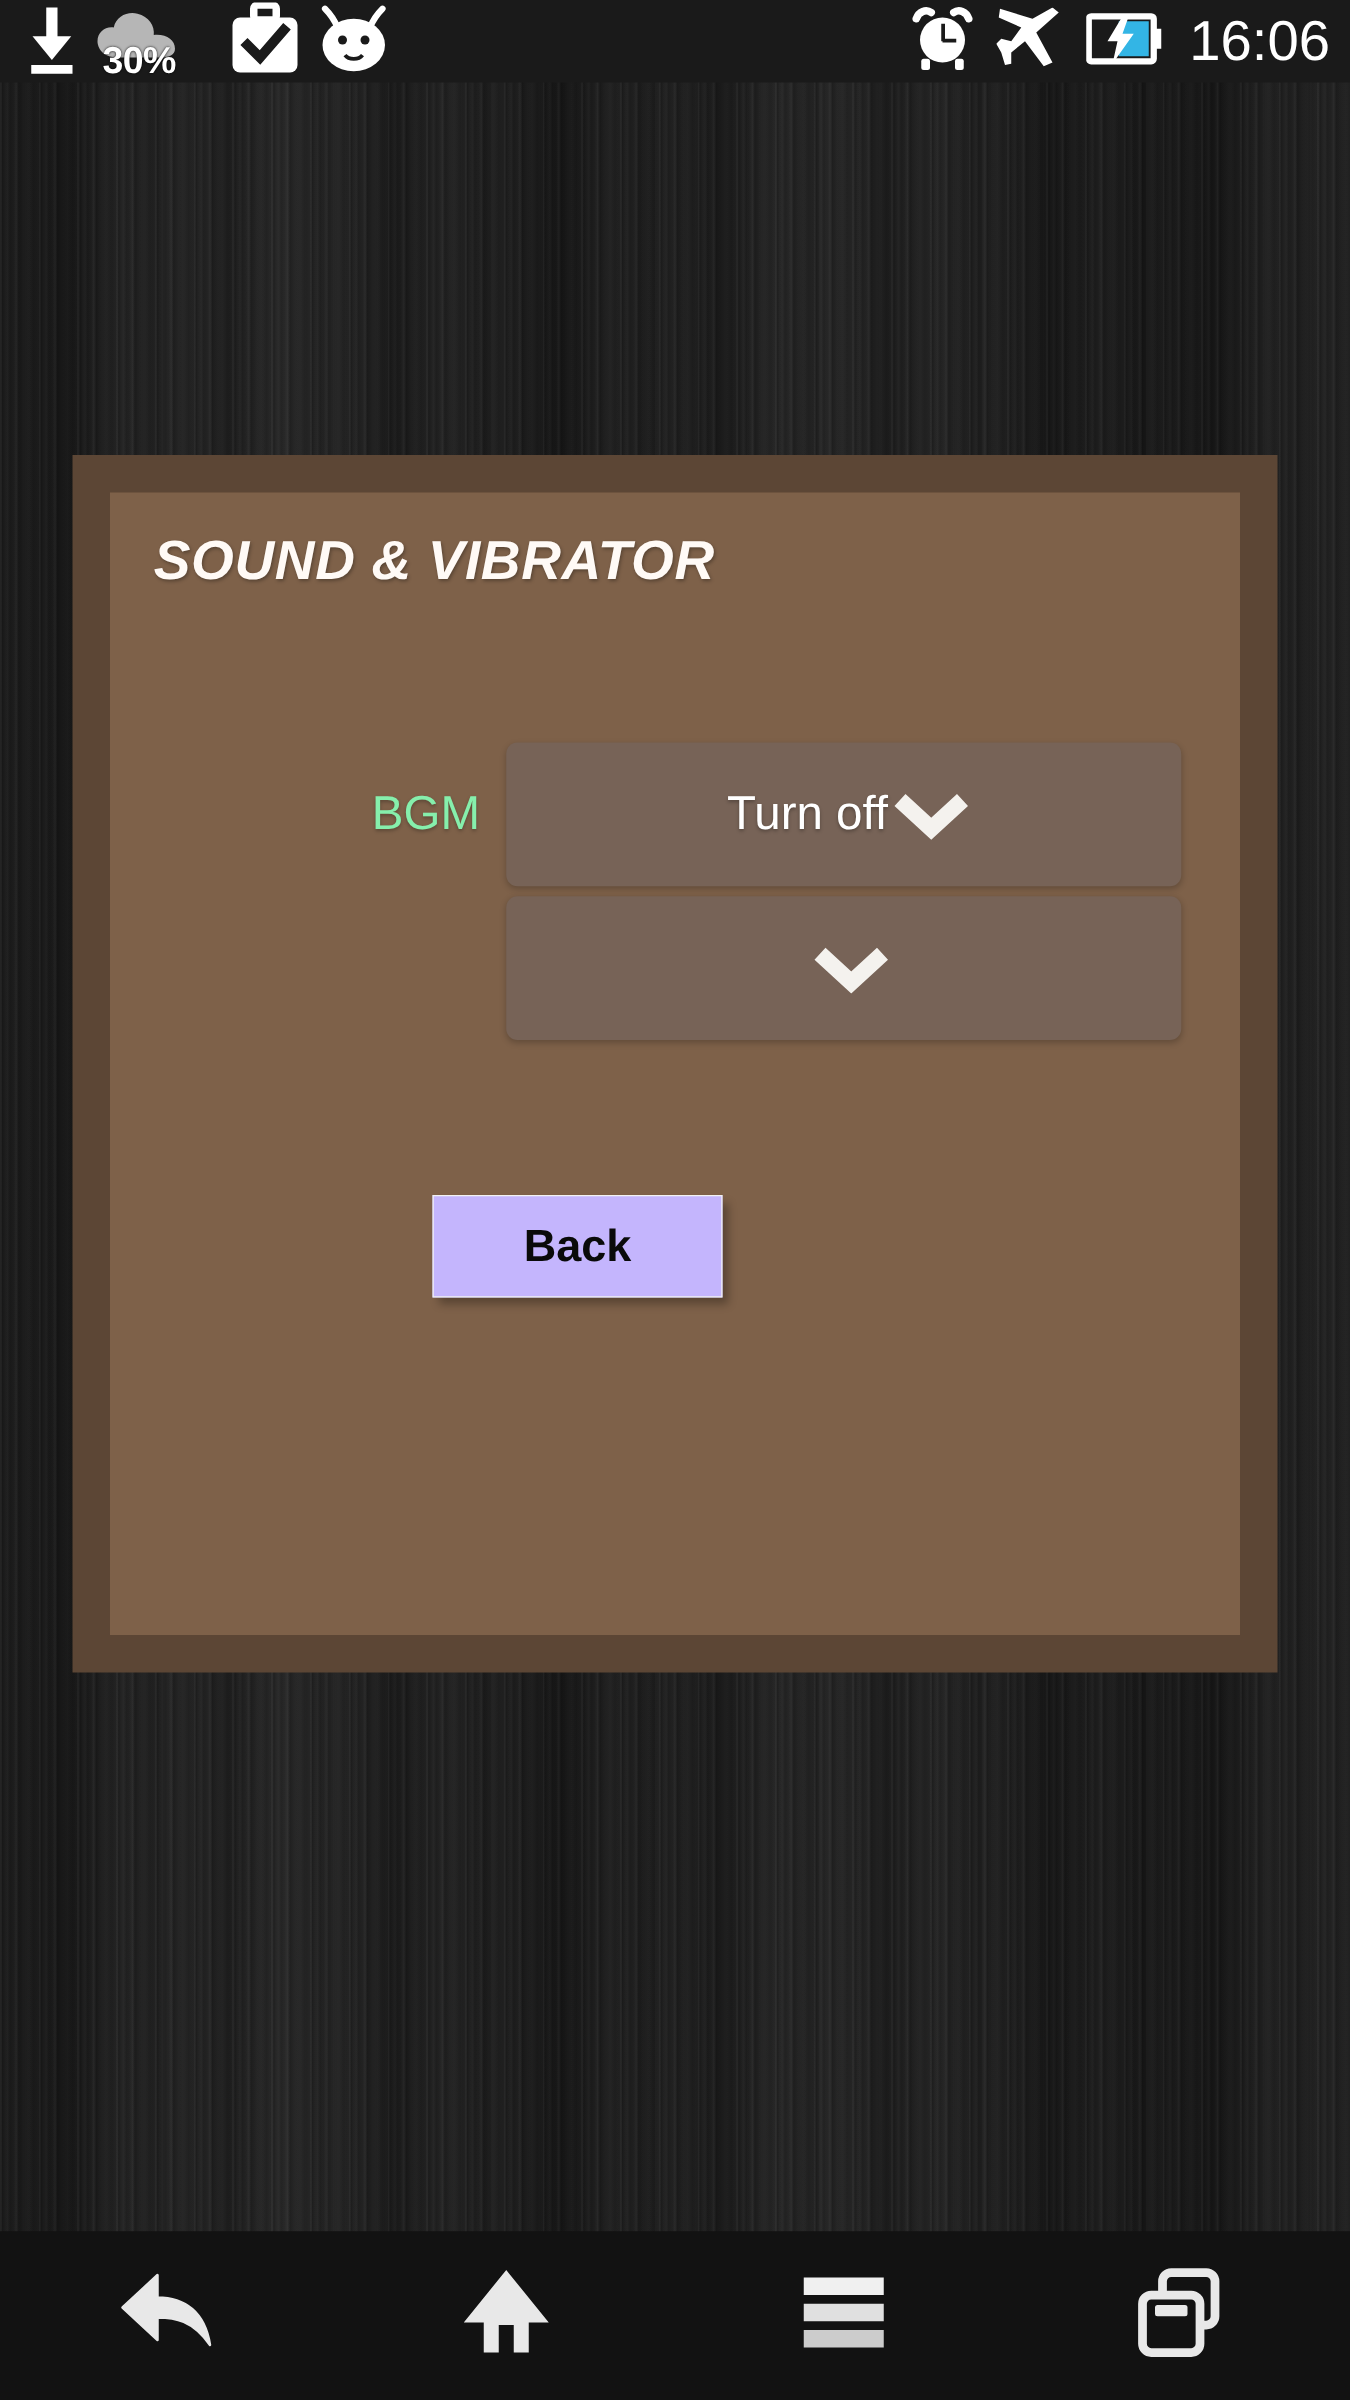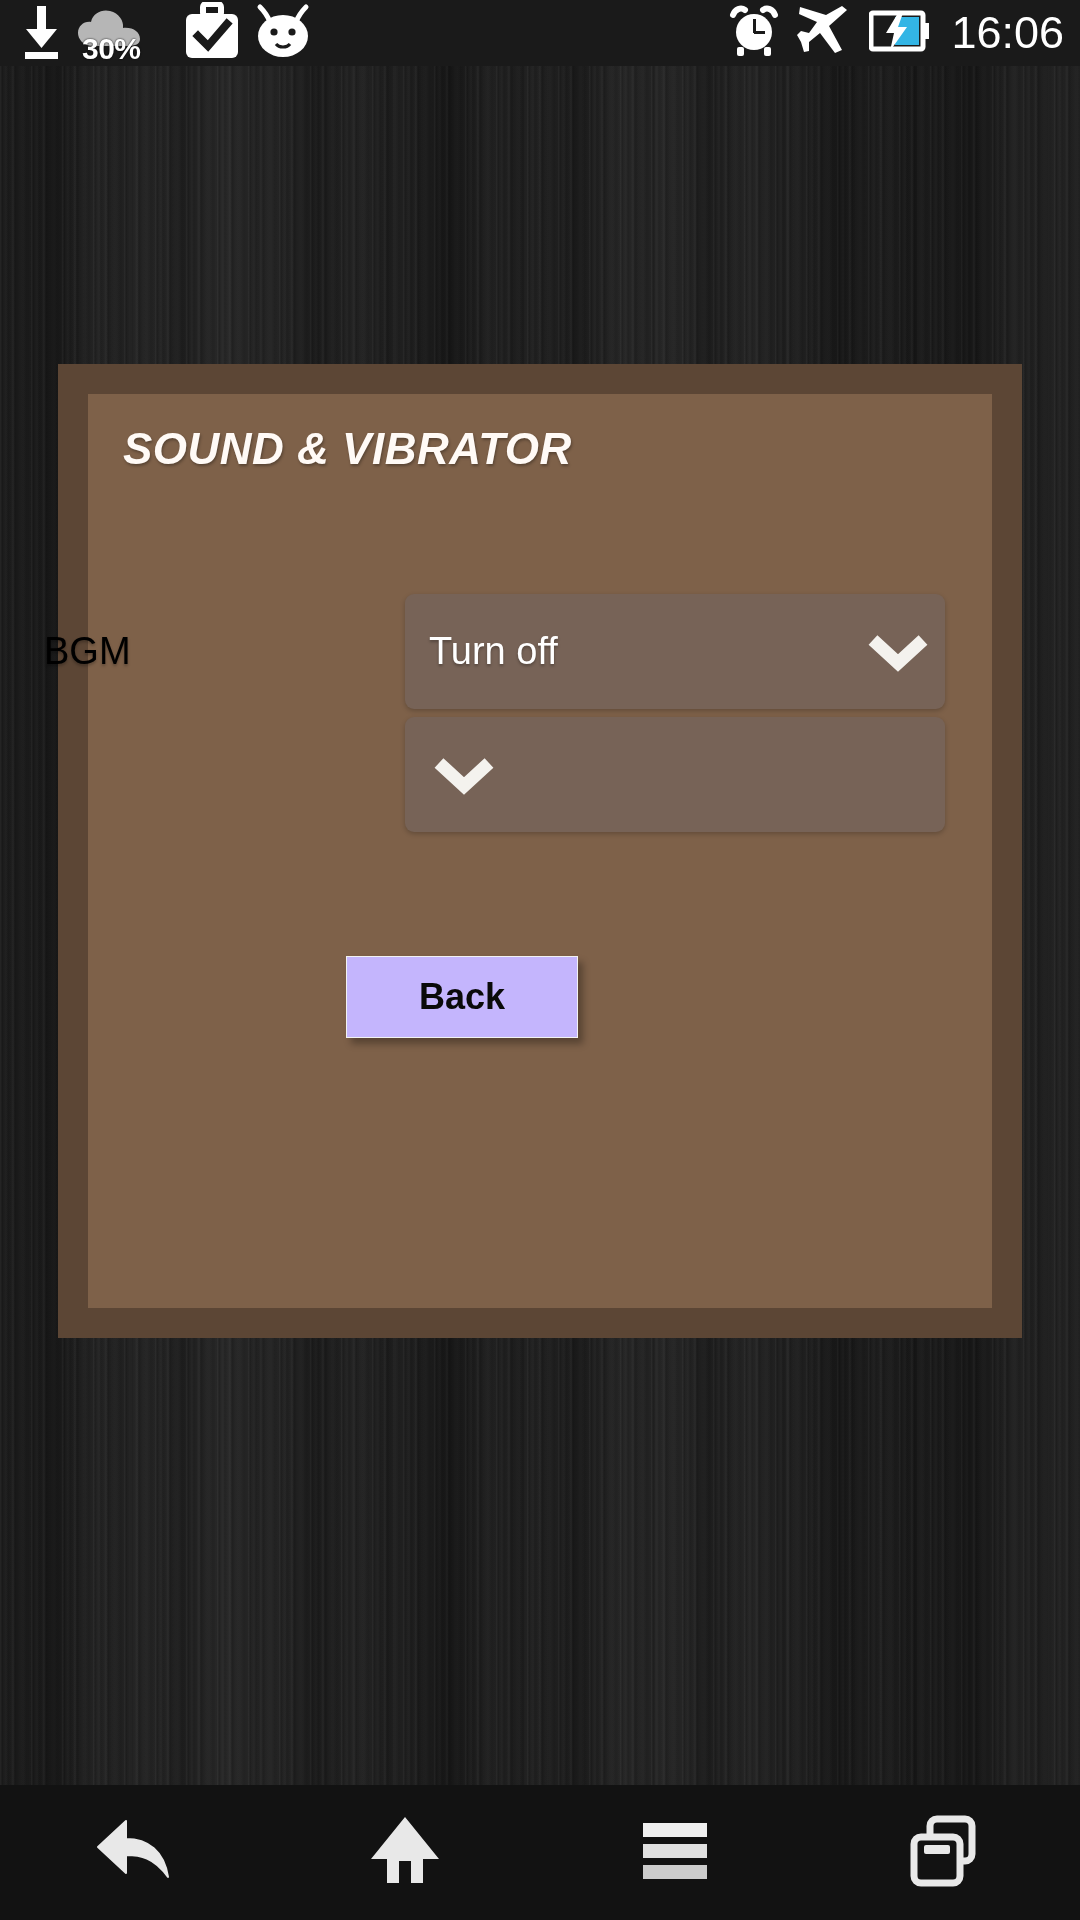--- a/index.html
+++ b/index.html
@@ -139,42 +139,42 @@
     position: relative;
     height: 123px;
     margin-bottom: 0;
     display: flex;
     align-items: center;
   }
   .row-label {
     position: absolute;
     right: 608px;
     width: 340px;
-    text-align: left;
-    color: #000000;
+    text-align: right;
+    color: #86efac;
     font-size: 38px;
     font-weight: 400;
     white-space: nowrap;
     text-shadow: 0 2px 3px rgba(0,0,0,0.28);
     font-family: "Liberation Sans", sans-serif;
   }
   .dropdown {
     position: absolute;
     left: 317px;
     width: 540px;
     height: 115px;
     background: #776357;
     border-radius: 9px;
     box-shadow: 0 2px 5px rgba(0,0,0,0.22);
     display: flex;
     align-items: center;
     box-sizing: border-box;
     padding-left: 24px;
     padding-right: 12px;
-    justify-content: space-between;
+    justify-content: center;
   }
   .dropdown-value {
     color: #ffffff;
     font-size: 38px;
     font-weight: 400;
     white-space: nowrap;
     text-shadow: 0 2px 3px rgba(0,0,0,0.30);
     font-family: "Liberation Sans", sans-serif;
   }
   .chev {

